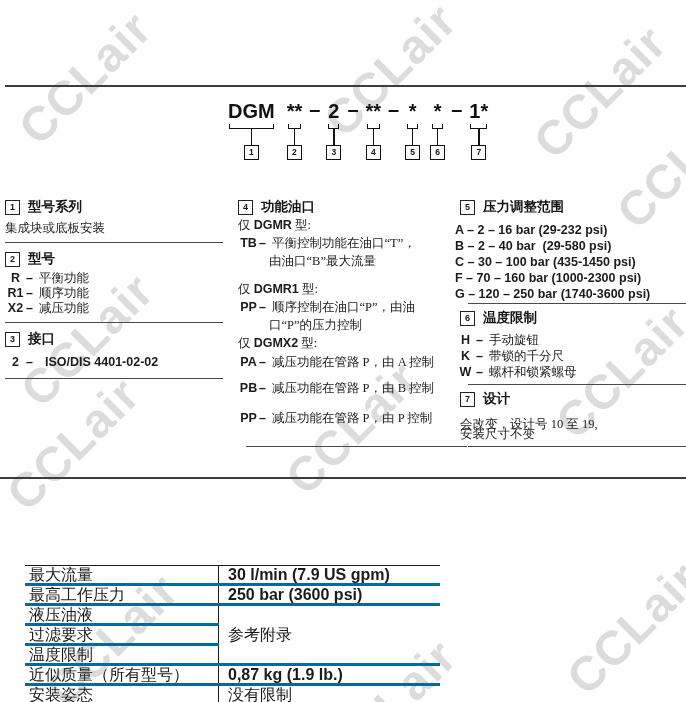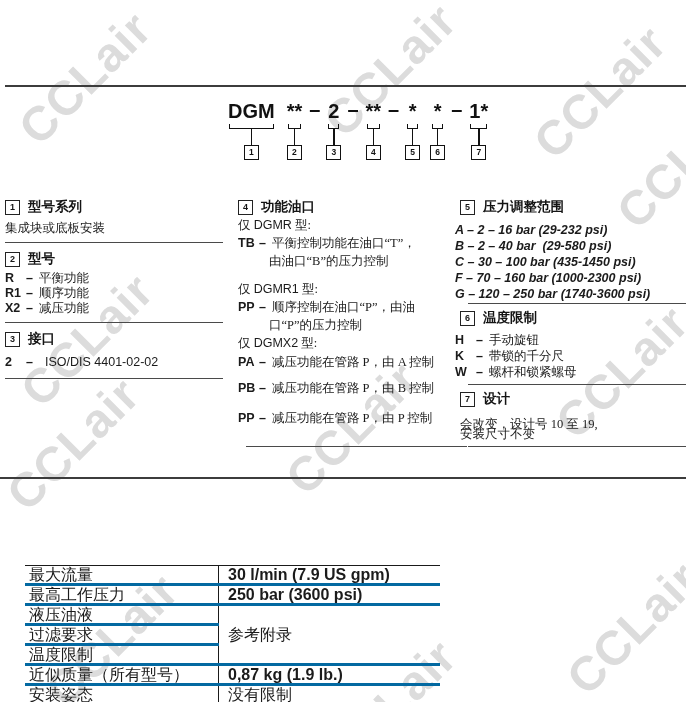--- a/index.html
+++ b/index.html
@@ -57,34 +57,34 @@
   .sec-h{position:absolute;left:0;display:flex;align-items:center;white-space:nowrap;}
   .sec-num{
     width:13px;height:13px;border:1px solid #222;flex:0 0 13px;
     font-family:"Liberation Sans","DejaVu Sans",sans-serif;
     font-weight:700;font-size:9px;line-height:13px;text-align:center;margin-right:8px;color:#141414;
   }
   .sec-title{
     font-family:"Liberation Sans","DejaVu Sans",sans-serif;
     font-weight:700;font-size:13.5px;color:#141414;
   }
-  .line{position:absolute;left:0;white-space:pre;line-height:16px;}
+  .line{position:absolute;left:0;white-space:pre;line-height:16px;text-align:center;}
   .lc{
     display:inline-block;min-width:21px;
     font-family:"Liberation Sans","DejaVu Sans",sans-serif;font-weight:700;
   }
   .ldash{
     font-family:"Liberation Sans","DejaVu Sans",sans-serif;
     font-weight:700;margin-right:6px;
   }
   .lat{font-family:"Liberation Sans","DejaVu Sans",sans-serif;}
-  .b{font-weight:400;}
+  .b{font-weight:700;}
   .latline{
     font-family:"Liberation Sans","DejaVu Sans",sans-serif;
-    font-weight:700;white-space:pre;font-style:italic;
+    font-weight:700;white-space:pre;
   }
   .colrule{position:absolute;height:1px;background:#4a4a4a;left:0;right:0;}
 
   
   #data-table{
     position:absolute;left:25px;top:565px;width:415px;
     border-collapse:collapse;table-layout:fixed;
     border-top:1.5px solid #1a1a1a;border-bottom:1.5px solid #1a1a1a;
   }
   #data-table td{
@@ -192,21 +192,21 @@
     <div class="colrule" style="top:182px"></div>
   </div>
 
   <div class="col" id="col-mid">
     <div class="sec-h" style="top:2px">
       <span class="sec-num">4</span>
       <span class="sec-title">功能油口</span>
     </div>
     <div class="line" style="top:21px"><span>仅 </span><span class="lat b">DGMR</span><span> 型:</span></div>
     <div class="line" style="top:39px"><span class="lc">TB</span><span class="ldash">–</span><span>平衡控制功能在油口“T”，</span></div>
-    <div class="line" style="top:57px;left:31px">由油口“B”的压力控制</div>
+    <div class="line" style="top:57px;left:31px">由油口“B”最大流量</div>
     <div class="line" style="top:85px"><span>仅 </span><span class="lat b">DGMR1</span><span> 型:</span></div>
     <div class="line" style="top:103px"><span class="lc">PP</span><span class="ldash">–</span><span>顺序控制在油口“P”，由油</span></div>
     <div class="line" style="top:121px;left:31px">口“P”的压力控制</div>
     <div class="line" style="top:139px"><span>仅 </span><span class="lat b">DGMX2</span><span> 型:</span></div>
     <div class="line" style="top:158px"><span class="lc">PA</span><span class="ldash">–</span><span>减压功能在管路 P，由 A 控制</span></div>
     <div class="line" style="top:184px"><span class="lc">PB</span><span class="ldash">–</span><span>减压功能在管路 P，由 B 控制</span></div>
     <div class="line" style="top:214px"><span class="lc">PP</span><span class="ldash">–</span><span>减压功能在管路 P，由 P 控制</span></div>
     <div class="colrule" style="top:250px;left:8px"></div>
   </div>
 

